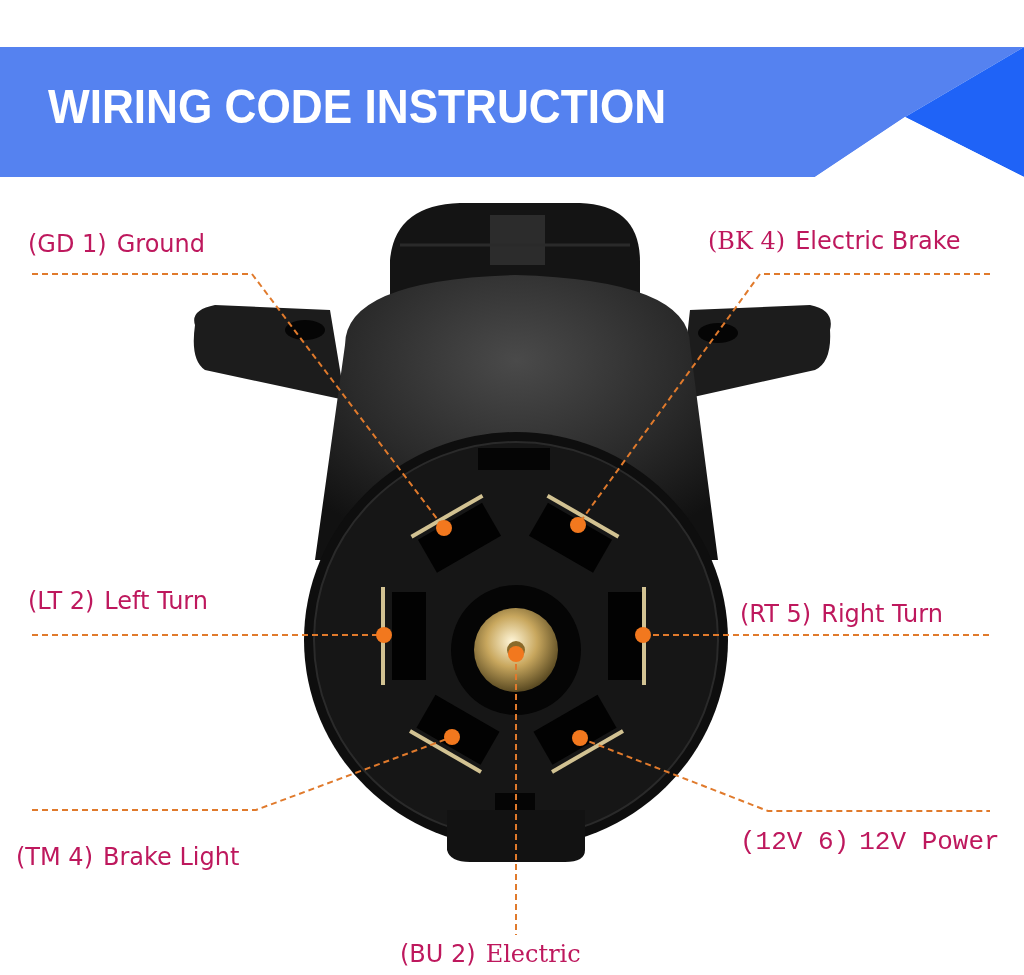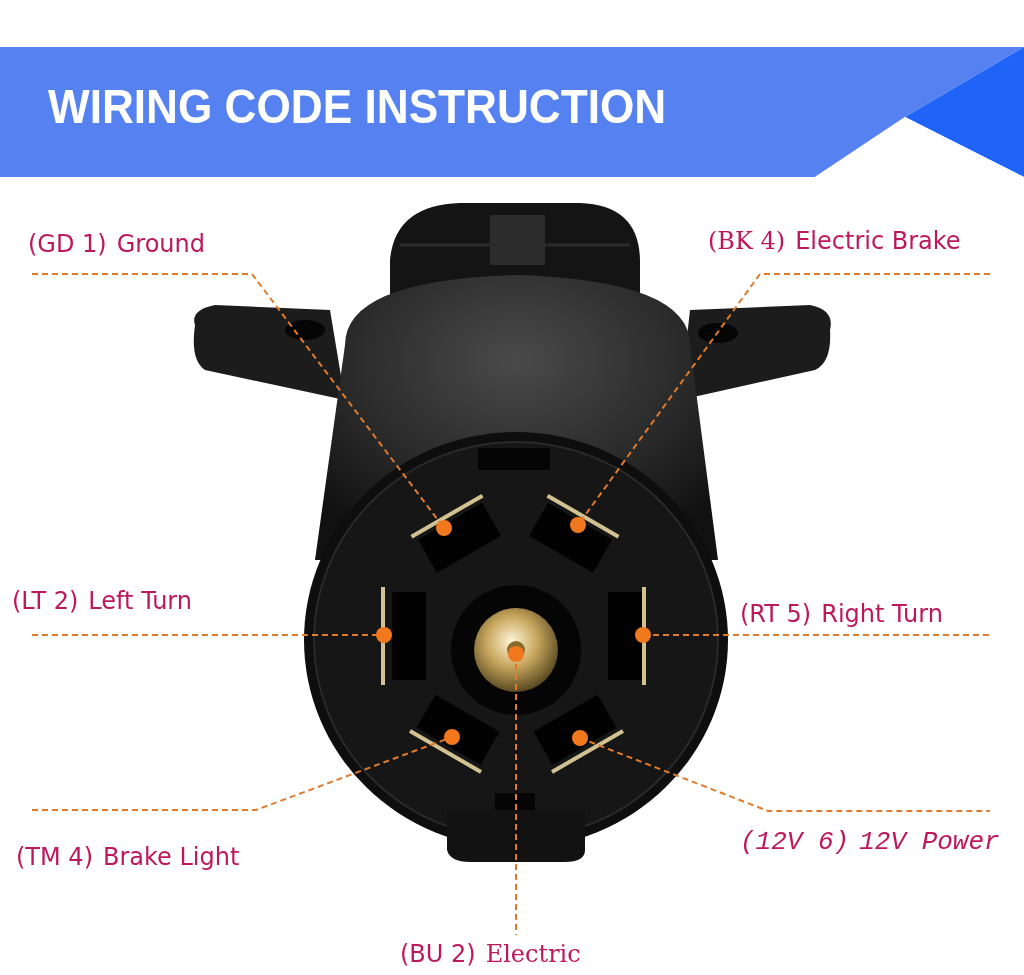--- a/index.html
+++ b/index.html
@@ -11,21 +11,21 @@
     font-family: "Liberation Sans", sans-serif; font-weight: 700;
     font-size: 48px; color: #ffffff; letter-spacing: 0px;
     transform: scaleX(0.92); transform-origin: left center;
     white-space: nowrap;
   }
   .label {
     position: absolute; color: #be185d; font-size: 24px; white-space: nowrap;
     font-family: "DejaVu Sans", sans-serif;
   }
   .label .code { margin-right: 10px; }
-  .label.mono { font-family: "Liberation Mono", monospace; font-size: 26px; font-style: italic; }
+  .label.mono { font-family: "Liberation Mono", monospace; font-size: 26px; }
   .label.mixed .name { font-family: "DejaVu Serif", serif; }
   .label.mixed-code .code { font-family: "DejaVu Serif", serif; margin-top: 20px; }
   .diagram { position: absolute; left: 0; top: 0; }
 </style>
 </head>
 <body>
 
 <div class="banner">
   <svg width="1024" height="130" viewBox="0 0 1024 130">
     <polygon points="0,0 1024,0 1024,0 905,70 815,130 0,130" fill="#5582f0"></polygon>
@@ -127,21 +127,21 @@
 </svg>
 
 <div class="label" style="left:28px; top:230px;">
   <span class="code">(GD 1)</span><span class="name">Ground</span>
 </div>
 
 <div class="label mixed-code" style="left:708px; top:227px;">
   <span class="code">(BK 4)</span><span class="name">Electric Brake</span>
 </div>
 
-<div class="label" style="left:12px; top:587px;">
+<div class="label" style="left:28px; top:587px;">
   <span class="code">(LT 2)</span><span class="name">Left Turn</span>
 </div>
 
 <div class="label" style="left:740px; top:585px;margin-top:15px;">
   <span class="code">(RT 5)</span><span class="name">Right Turn</span>
 </div>
 
 <div class="label" style="left:16px; top:843px;">
   <span class="code">(TM 4)</span><span class="name">Brake Light</span>
 </div>

